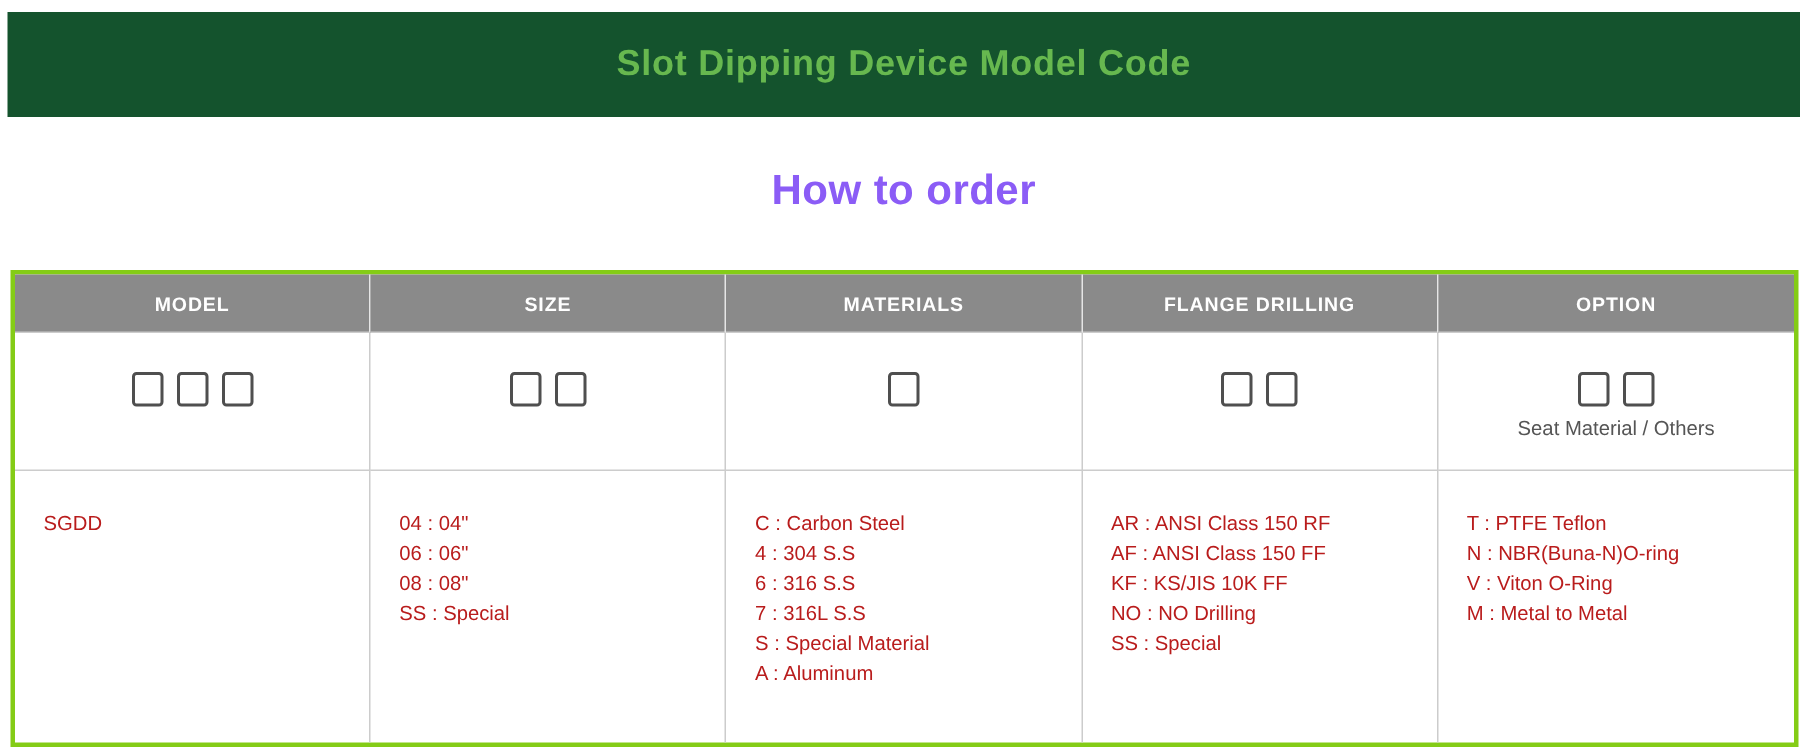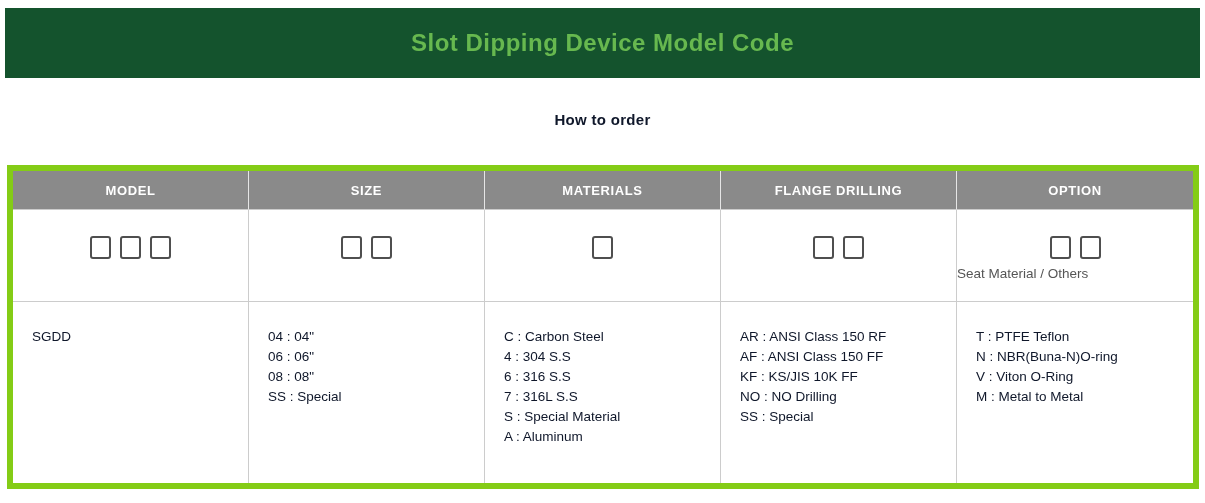--- a/index.html
+++ b/index.html
@@ -21,73 +21,74 @@
     color: #67b84f;
     font-size: 24px;
     font-weight: bold;
     letter-spacing: 0.5px;
   }
 
   
   .howto {
     margin-top: 33px;
     text-align: center;
-    color: #0f172a;
-    font-size: 15px;
+    color: #8b5cf6;
+    font-size: 28px;
     font-weight: bold;
     letter-spacing: 0.3px;
   }
 
   
   .mc-table {
     margin: 37px 6px 0 7px;
     display: grid;
     grid-template-columns: repeat(5, 1fr);
     grid-template-rows: 39px 92px 181px;
-    border: 6px solid #84cc16;
+    border: 3px solid #84cc16;
     background: #ffffff;
   }
   .cell { border-right: 1px solid #cccccc; }
   .cell.last { border-right: none; }
 
   .th {
     background: #8a8a8a;
     color: #ffffff;
     font-size: 13px;
     font-weight: bold;
     letter-spacing: 0.6px;
     display: flex; align-items: center; justify-content: center;
     border-right: 1px solid #e6e6e6;
     border-bottom: 1px solid #cccccc;
   }
   .th.last { border-right: none; }
 
   .box-cell {
     border-bottom: 1px solid #cccccc;
     padding-top: 26px;
+    text-align: center;
   }
   .boxes { display: flex; justify-content: center; gap: 9px; }
   .box {
     width: 21px; height: 23px;
     border: 2px solid #4f4f4f;
     border-radius: 3px;
     background: #ffffff;
     display: inline-block;
   }
   .box-caption {
     margin-top: 7px;
     font-size: 13.5px;
     color: #555555;
   }
 
   .body-cell {
     padding: 25px 10px 0 19px;
     font-size: 13.5px;
     line-height: 20px;
-    color: #0f172a;
+    color: #b91c1c;
   }
   .body-cell .line { white-space: nowrap; }
 </style>
 </head>
 <body>
 
 <div class="titlebar">
   <div class="title">Slot Dipping Device Model Code</div>
 </div>
 

